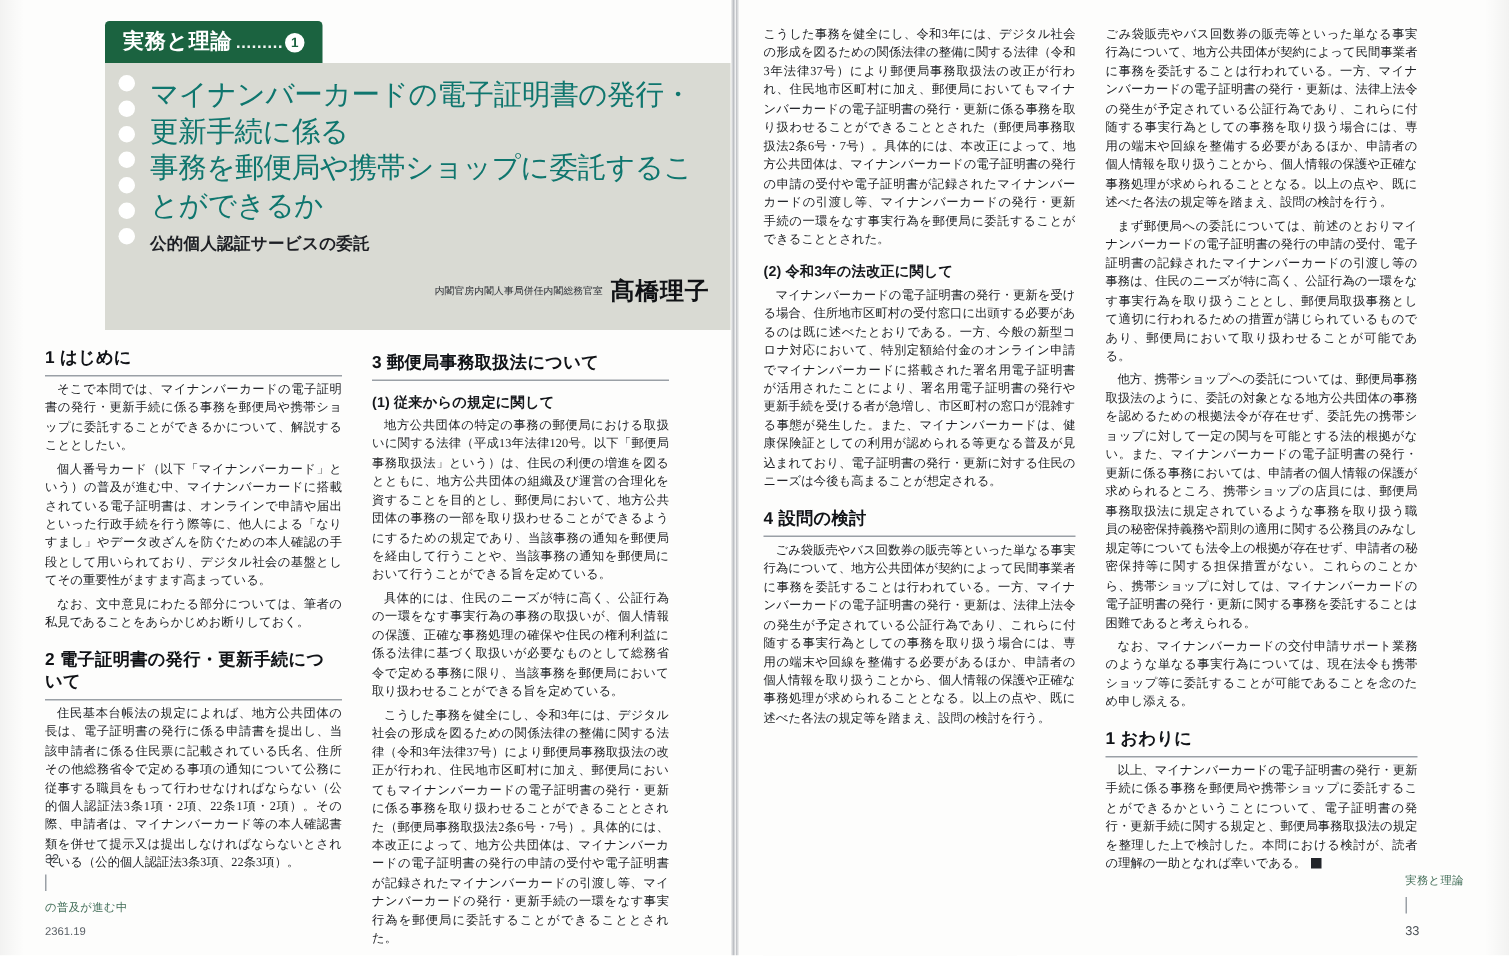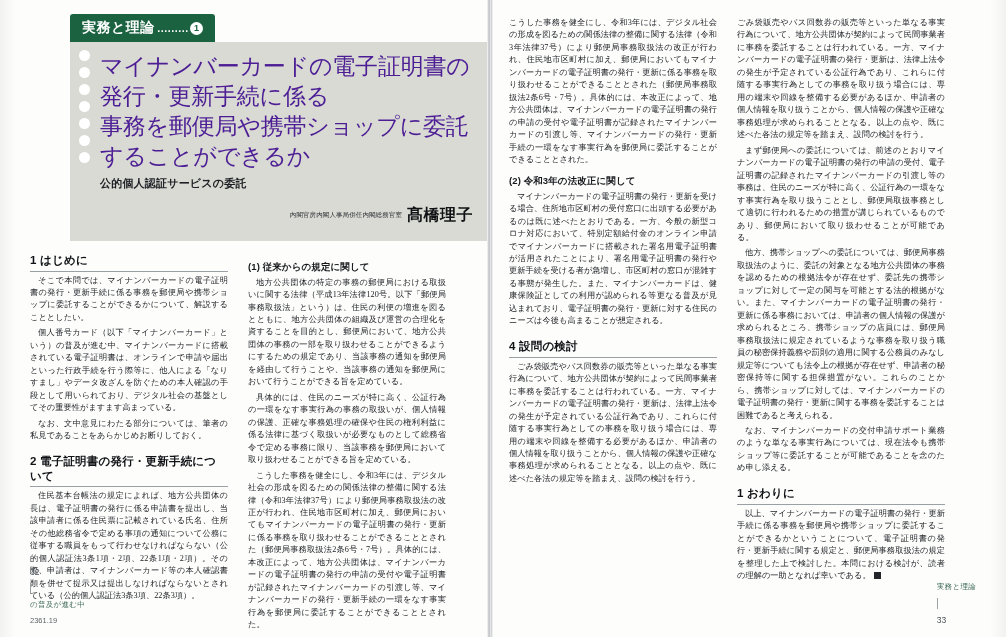--- a/index.html
+++ b/index.html
@@ -116,23 +116,23 @@
     gap: 6px;
   }
   .dot-rail i {
     display: block;
     width: 11px; height: 11px;
     border-radius: 50%;
     background: #ffffff;
   }
   .art-title {
     font-family: "Liberation Serif", "DejaVu Serif", serif;
-    font-size: 23px;
+    font-size: 19px;
     line-height: 1.30;
-    color: #4c1d95;
+    color: #0f766e;
     margin: 0 0 4px 0;
     letter-spacing: -0.2px;
     font-weight: normal;
   }
   .art-subtitle {
     font-family: Liberation Serif, serif;
     font-size: 11px;
     font-weight: bold;
     color: #1d1f24;
     margin: 0;
@@ -282,20 +282,21 @@
         <p class="body">個人番号カード（以下「マイナンバーカード」という）の普及が進む中、マイナンバーカードに搭載されている電子証明書は、オンラインで申請や届出といった行政手続を行う際等に、他人による「なりすまし」やデータ改ざんを防ぐための本人確認の手段として用いられており、デジタル社会の基盤としてその重要性がますます高まっている。</p>
         <p class="body">なお、文中意見にわたる部分については、筆者の私見であることをあらかじめお断りしておく。</p>
 
         <h2 class="sec">2 電子証明書の発行・更新手続について</h2>
         <p class="body">住民基本台帳法の規定によれば、地方公共団体の長は、電子証明書の発行に係る申請書を提出し、当該申請者に係る住民票に記載されている氏名、住所その他総務省令で定める事項の通知について公務に従事する職員をもって行わせなければならない（公的個人認証法3条1項・2項、22条1項・2項）。その際、申請者は、マイナンバーカード等の本人確認書類を併せて提示又は提出しなければならないとされている（公的個人認証法3条3項、22条3項）。</p>
       </div>
 
       <div class="col">
         <p class="body noindent"></p>
 
+        <h2 class="sec first">3 郵便局事務取扱法について</h2>
         <h3 class="sub">(1) 従来からの規定に関して</h3>
         <p class="body">地方公共団体の特定の事務の郵便局における取扱いに関する法律（平成13年法律120号。以下「郵便局事務取扱法」という）は、住民の利便の増進を図るとともに、地方公共団体の組織及び運営の合理化を資することを目的とし、郵便局において、地方公共団体の事務の一部を取り扱わせることができるようにするための規定であり、当該事務の通知を郵便局を経由して行うことや、当該事務の通知を郵便局において行うことができる旨を定めている。</p>
         <p class="body">具体的には、住民のニーズが特に高く、公証行為の一環をなす事実行為の事務の取扱いが、個人情報の保護、正確な事務処理の確保や住民の権利利益に係る法律に基づく取扱いが必要なものとして総務省令で定める事務に限り、当該事務を郵便局において取り扱わせることができる旨を定めている。</p>
         <p class="body">こうした事務を健全にし、令和3年には、デジタル社会の形成を図るための関係法律の整備に関する法律（令和3年法律37号）により郵便局事務取扱法の改正が行われ、住民地市区町村に加え、郵便局においてもマイナンバーカードの電子証明書の発行・更新に係る事務を取り扱わせることができることとされた（郵便局事務取扱法2条6号・7号）。具体的には、本改正によって、地方公共団体は、マイナンバーカードの電子証明書の発行の申請の受付や電子証明書が記録されたマイナンバーカードの引渡し等、マイナンバーカードの発行・更新手続の一環をなす事実行為を郵便局に委託することができることとされた。</p>
       </div>
     </div>
 
     <div class="folio folio-left">
       <span class="num">32</span>
       <span class="rule"></span>

